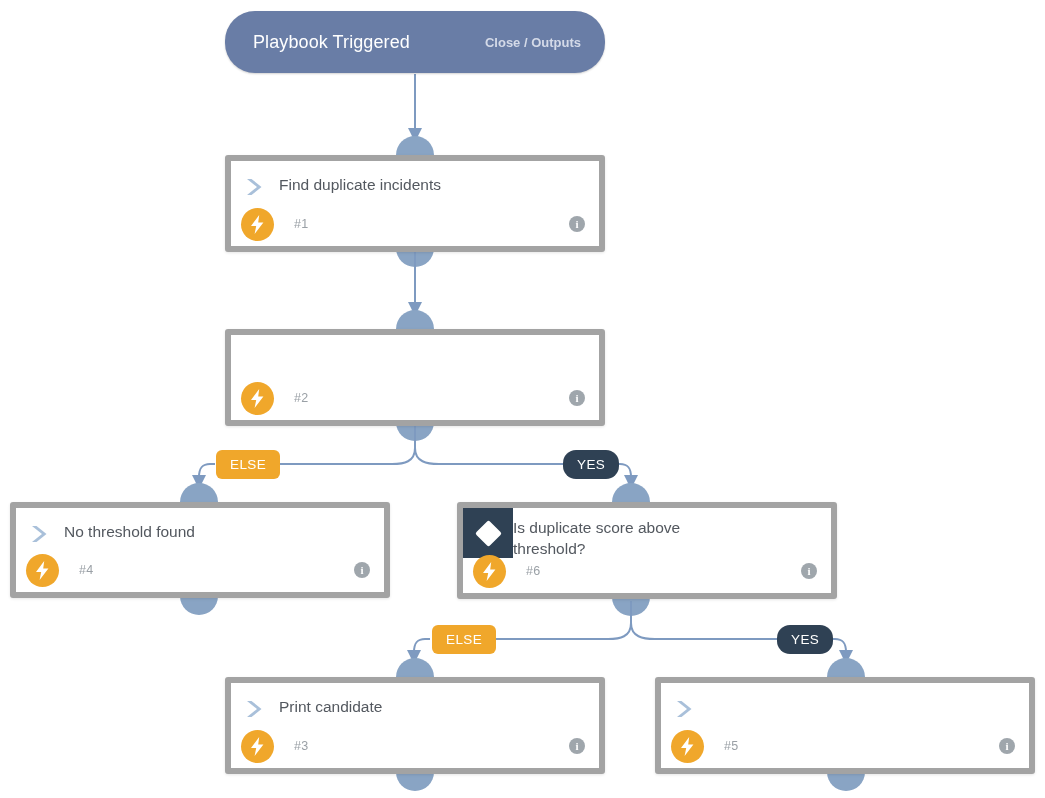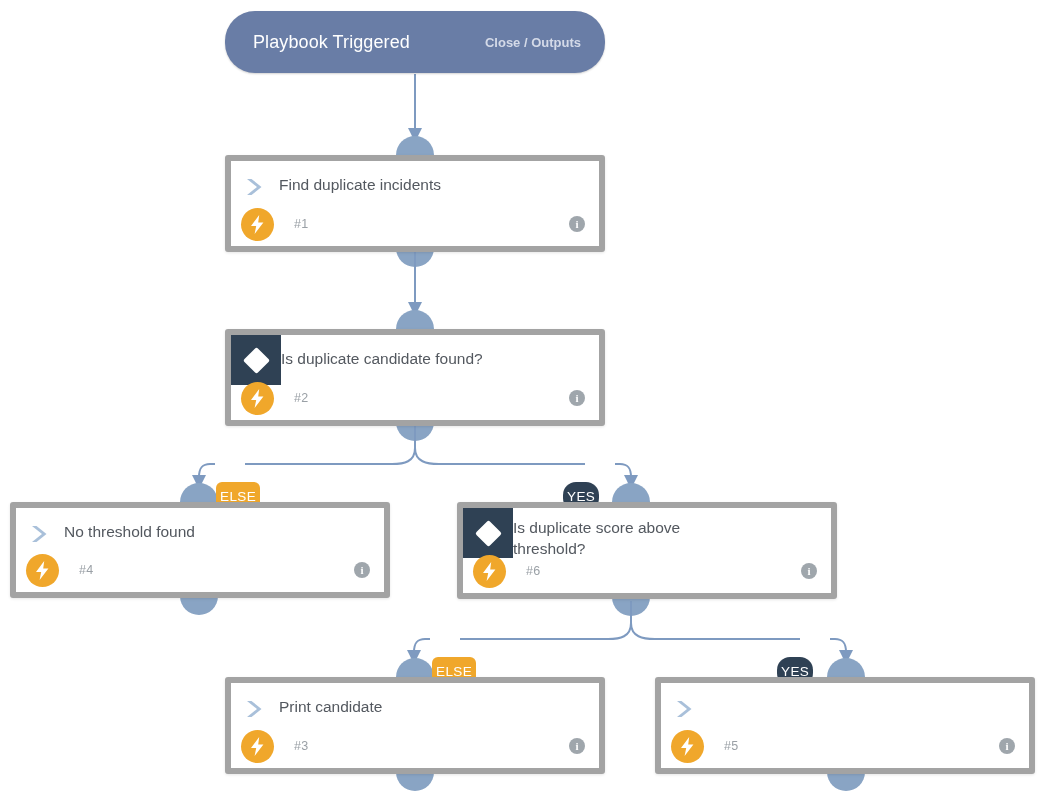--- a/index.html
+++ b/index.html
@@ -153,22 +153,21 @@
     height: 29px;
     border-radius: 6px;
     display: flex;
     align-items: center;
     justify-content: center;
     color: #ffffff;
     font-size: 13.5px;
     font-weight: normal;
     letter-spacing: 0.4px;
     box-sizing: border-box;
-    padding: 0 4px;
-    margin-top: 32px;
+    padding: 0 14px;
   }
   .badge.else { background: #f0a72b; }
   .badge.yes  { background: #2f4154; border-radius: 13px; }
 </style>
 </head>
 <body>
 
 <div id="canvas">
 
   <svg class="edges" viewBox="0 0 1045 798" xmlns="http://www.w3.org/2000/svg">
@@ -233,26 +232,20 @@
         <svg width="15" height="19" viewBox="0 0 15 19">
           <path d="M9.2 0 L1 11 L6.2 11 L4.6 19 L13.4 7.6 L8.2 7.6 Z" fill="#ffffff"></path>
         </svg>
       </span>
       <span class="node-num">#1</span>
       <span class="info-ico">i</span>
     </div>
   </div>
 
   <div class="node" style="left:225px; top:329px; width:380px; height:97px;">
-    <div class="node-head">
-      <span class="icon-slot cond">
-        <span class="diamond-ico"></span>
-      </span>
-      <span class="node-title">Is duplicate candidate found?</span>
-    </div>
     <div class="node-foot">
       <span class="bolt">
         <svg width="15" height="19" viewBox="0 0 15 19">
           <path d="M9.2 0 L1 11 L6.2 11 L4.6 19 L13.4 7.6 L8.2 7.6 Z" fill="#ffffff"></path>
         </svg>
       </span>
       <span class="node-num">#2</span>
       <span class="info-ico">i</span>
     </div>
   </div>

